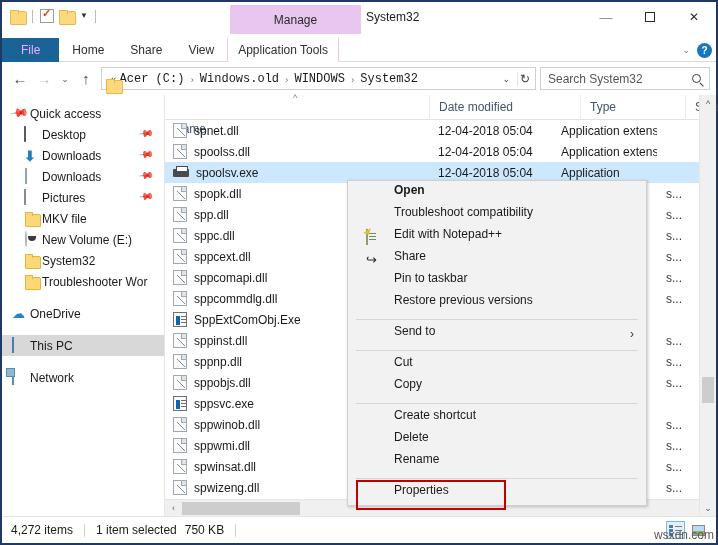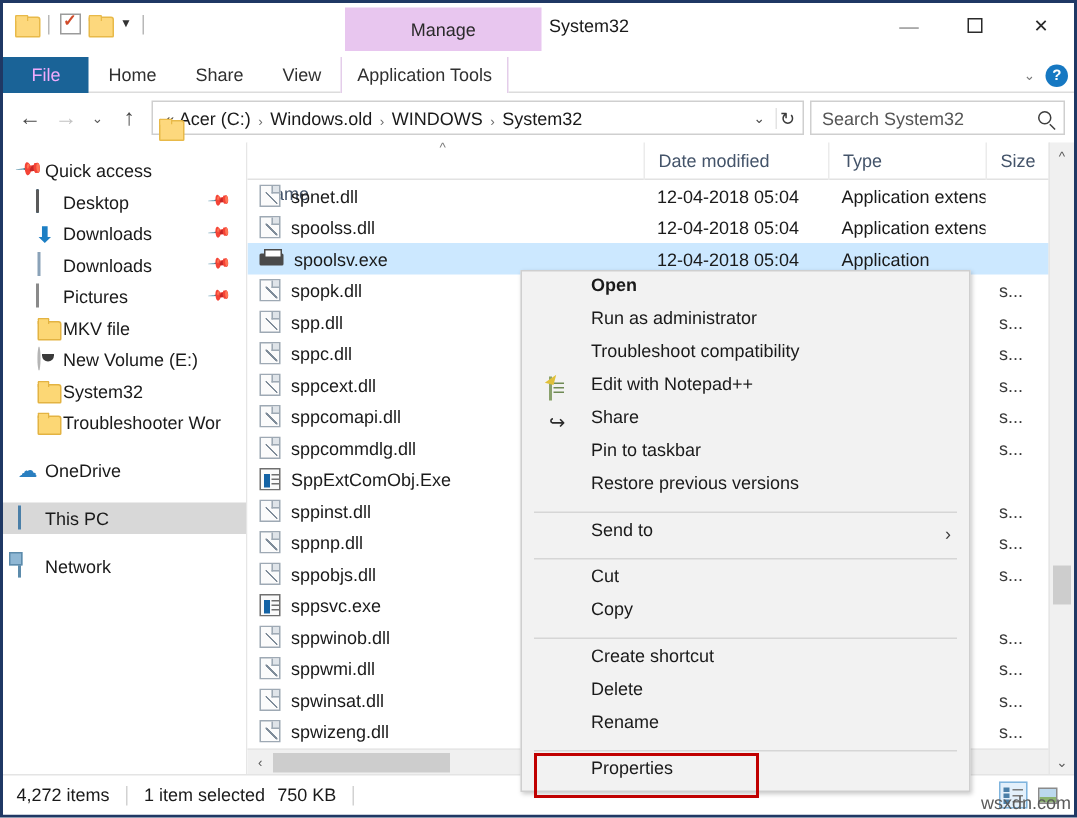--- a/index.html
+++ b/index.html
@@ -135,21 +135,21 @@
     flex: 1 1 auto; height: 23px;
     border: 1px solid #cfcfcf; background: #fff;
     display: flex; align-items: center;
     margin-left: 3px; margin-right: 4px;
     min-width: 0;
   }
   .addr-ico { margin: 0 4px 0 4px; }
   .crumbs {
     display: flex; align-items: flex-end;
     font-size: 12px; color: #1a1a1a;
-    flex: 1 1 auto; overflow: hidden; white-space: nowrap;
+    flex: 1 1 auto; overflow: hidden; white-space: nowrap; font-family: Liberation Mono, monospace;
   }
   .crumbs .chevsep { color:#6d6d6d; margin: 0 5px; font-size: 9px; }
   .crumbs .dd { color:#3a3a3a; margin-right: 3px; font-size: 11px;}
   .addr-caret { font-size: 9px; color:#4a4a4a; padding: 0 7px; }
   .refresh { font-size: 12px; color:#3a3a3a; padding: 0 5px 0 2px; border-left:1px solid #e3e3e3;}
   .searchbox {
     flex: 0 0 170px; height: 23px;
     border: 1px solid #cfcfcf; background:#fff;
     display:flex; align-items:center; justify-content: space-between;
     padding: 0 6px 0 7px;
@@ -239,21 +239,21 @@
     flex: 0 0 25px; height: 25px;
     display: flex; align-items: center;
     border-bottom: 1px solid #e2e2e2;
     font-size: 12px; color: #44546a;
     position: relative;
   }
   .colheader .ch { padding-left: 9px; border-left: 1px solid #ebebeb; height:25px; display:flex;align-items:center;}
   .colheader .ch:first-child { border-left: none; margin-top: 44px; }
   .ch-name { flex: 0 0 264px; }
   .ch-date { flex: 0 0 123px; }
-  .ch-type { flex: 0 0 105px; }
+  .ch-type { flex: 0 0 105px; margin-left: 28px; }
   .ch-size { flex: 1 1 auto; }
   .sortmark {
     position:absolute; left: 128px; top: -2px;
     font-size: 9px; color:#7d7d7d;
   }
   .hdr-updown { position:absolute; right: 6px; top: 4px; font-size:9px;color:#555; }
 
   .rows { flex:1 1 auto; position: relative; overflow: hidden; }
   .row {
     height: 21px; display:flex; align-items:center;
@@ -775,24 +775,20 @@
         <span class="vb-thumbs"></span>
       </div>
     </div>
   </div>
 
   <div class="ctxmenu" id="ctx-host">
       <div class="mi bold">
         <span>Open</span>
       </div>
       <div class="mi">
-        <span class="mi-ico"><span class="shield"></span></span>
-        <span>Run as administrator</span>
-      </div>
-      <div class="mi">
         <span>Troubleshoot compatibility</span>
       </div>
       <div class="mi">
         <span class="mi-ico"><span class="npp-ico"></span></span>
         <span>Edit with Notepad++</span>
       </div>
       <div class="mi">
         <span class="mi-ico">
           <span class="share-ico">↪</span>
         </span>

